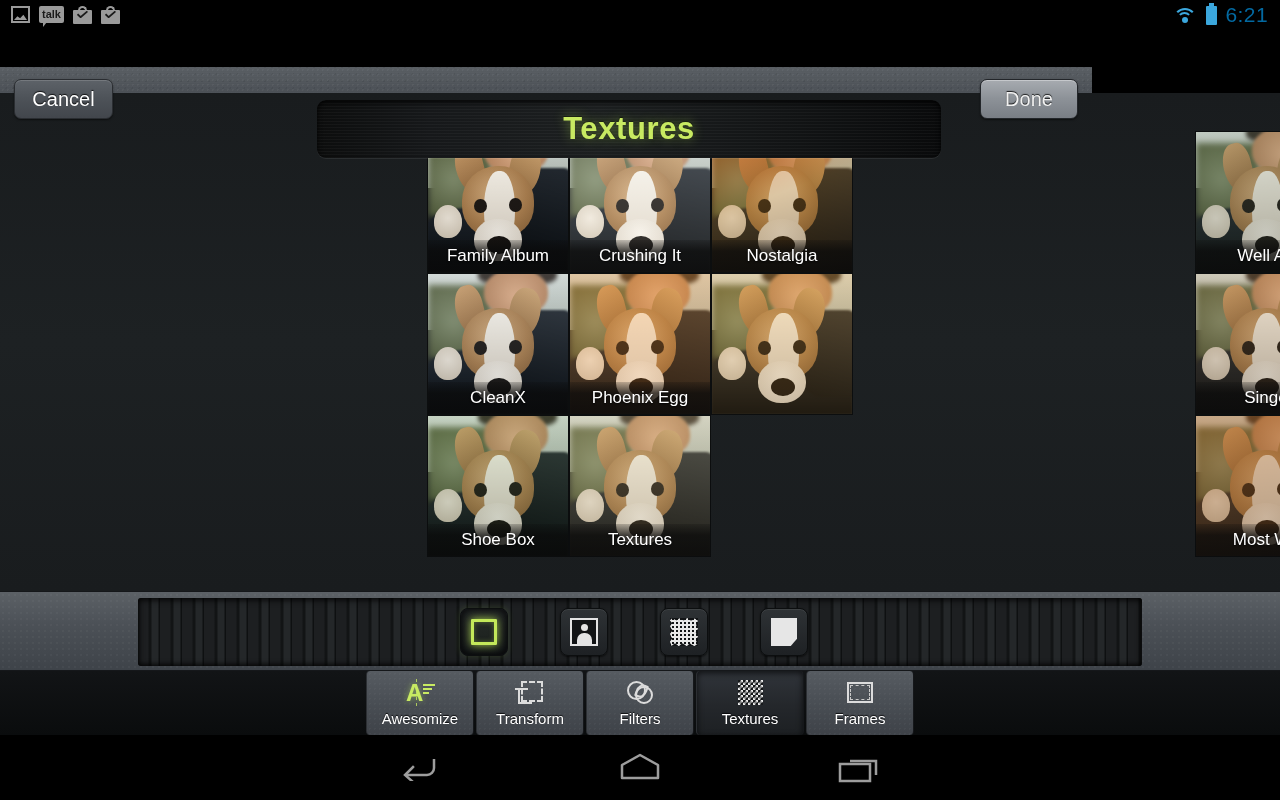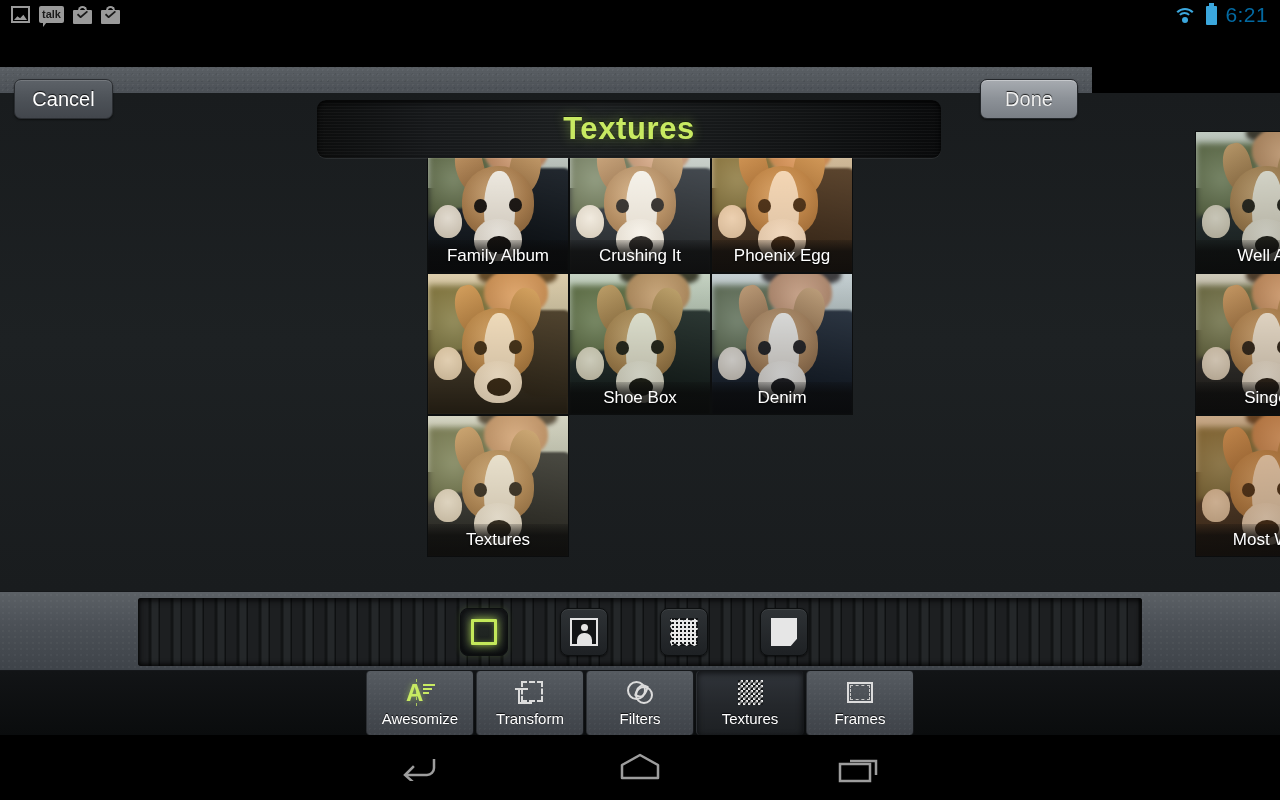--- a/index.html
+++ b/index.html
@@ -390,20 +390,66 @@
               <div class="earL"></div>
               <div class="earR"></div>
               <div class="head"></div>
               <div class="blaze"></div>
               <div class="muzzle"></div>
               <div class="eyeL"></div>
               <div class="eyeR"></div>
               <div class="nose"></div>
               <div class="paw"></div>
             </div>
+            <div class="tint" style="background:linear-gradient(160deg, rgba(210,90,20,.55), rgba(180,120,30,.30) 45%, rgba(60,40,15,.35))"></div>
+          </div>
+          <div class="cap">Nostalgia</div>
+        </div>
+        <div class="tile">
+          <div class="photo">
+            <div class="blurwrap">
+              <div class="sky"></div>
+              <div class="foliage"></div>
+              <div class="hair"></div>
+              <div class="face"></div>
+              <div class="jacket"></div>
+              <div class="arm"></div>
+              <div class="earL"></div>
+              <div class="earR"></div>
+              <div class="head"></div>
+              <div class="blaze"></div>
+              <div class="muzzle"></div>
+              <div class="eyeL"></div>
+              <div class="eyeR"></div>
+              <div class="nose"></div>
+              <div class="paw"></div>
+            </div>
+            <div class="tint" style="background:linear-gradient(180deg, rgba(235,245,255,.12), rgba(10,20,30,.14))"></div>
+          </div>
+          <div class="cap">CleanX</div>
+        </div>
+        <div class="tile">
+          <div class="photo">
+            <div class="blurwrap">
+              <div class="sky"></div>
+              <div class="foliage"></div>
+              <div class="hair"></div>
+              <div class="face"></div>
+              <div class="jacket"></div>
+              <div class="arm"></div>
+              <div class="earL"></div>
+              <div class="earR"></div>
+              <div class="head"></div>
+              <div class="blaze"></div>
+              <div class="muzzle"></div>
+              <div class="eyeL"></div>
+              <div class="eyeR"></div>
+              <div class="nose"></div>
+              <div class="paw"></div>
+            </div>
             <div class="tint" style="background:linear-gradient(180deg, rgba(255,160,60,.32), rgba(200,110,30,.20))"></div>
           </div>
           <div class="cap">Phoenix Egg</div>
         </div>
         <div class="tile">
           <div class="photo">
             <div class="blurwrap">
               <div class="sky"></div>
               <div class="foliage"></div>
               <div class="hair"></div>
@@ -438,43 +484,20 @@
               <div class="blaze"></div>
               <div class="muzzle"></div>
               <div class="eyeL"></div>
               <div class="eyeR"></div>
               <div class="nose"></div>
               <div class="paw"></div>
             </div>
             <div class="tint" style="background:linear-gradient(180deg, rgba(150,190,120,.18), rgba(20,35,15,.22))"></div>
           </div>
           <div class="cap">Shoe Box</div>
-        </div>
-        <div class="tile">
-          <div class="photo">
-            <div class="blurwrap">
-              <div class="sky"></div>
-              <div class="foliage"></div>
-              <div class="hair"></div>
-              <div class="face"></div>
-              <div class="jacket"></div>
-              <div class="arm"></div>
-              <div class="earL"></div>
-              <div class="earR"></div>
-              <div class="head"></div>
-              <div class="blaze"></div>
-              <div class="muzzle"></div>
-              <div class="eyeL"></div>
-              <div class="eyeR"></div>
-              <div class="nose"></div>
-              <div class="paw"></div>
-            </div>
-            <div class="tint" style="background:linear-gradient(180deg, rgba(150,175,210,.18), rgba(15,25,45,.25))"></div>
-          </div>
-          <div class="cap">Denim</div>
         </div>
         <div class="tile">
           <div class="photo">
             <div class="blurwrap">
               <div class="sky"></div>
               <div class="foliage"></div>
               <div class="hair"></div>
               <div class="face"></div>
               <div class="jacket"></div>
               <div class="arm"></div>

